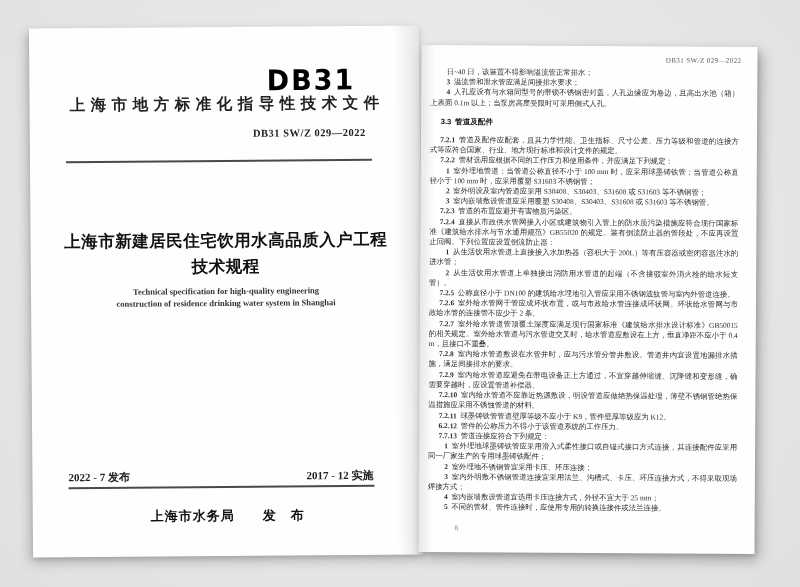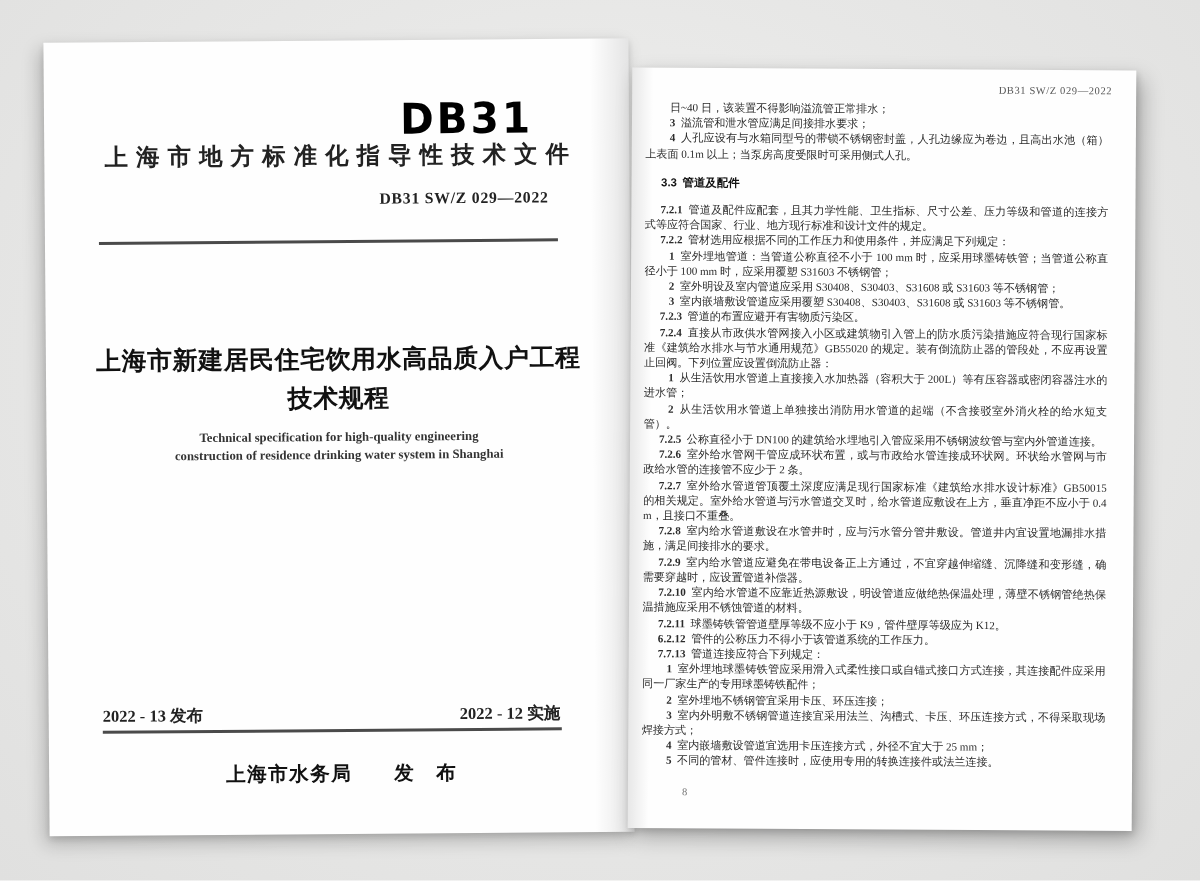--- a/index.html
+++ b/index.html
@@ -115,22 +115,22 @@
     <div>上海市新建居民住宅饮用水高品质入户工程</div>
     <div>技术规程</div>
   </div>
 
   <div class="cover-sub">
     <div>Technical specification for high-quality engineering</div>
     <div>construction of residence drinking water system in Shanghai</div>
   </div>
 
   <div class="dates">
-    <span>2022 - 13 发布</span>
-    <span>2022 - 12 实施</span>
+    <span>2022 - 7 发布</span>
+    <span>2017 - 12 实施</span>
   </div>
   <div class="rule rule-bottom"></div>
 
   <div class="publisher">上海市水务局　　发　布</div>
 </div>
 
 <div class="page content">
   <div class="page-header">DB31 SW/Z 029—2022</div>
   <div class="body-text">
       <p class="cont">日~40 日，该装置不得影响溢流管正常排水；</p>

